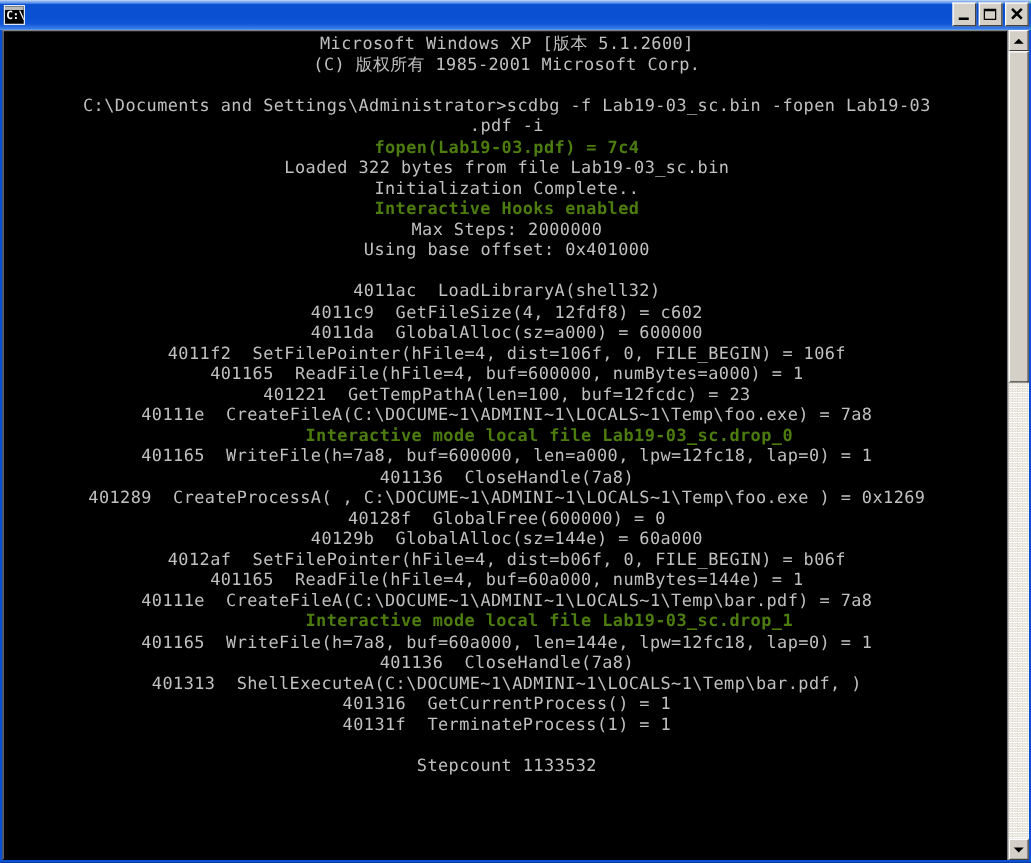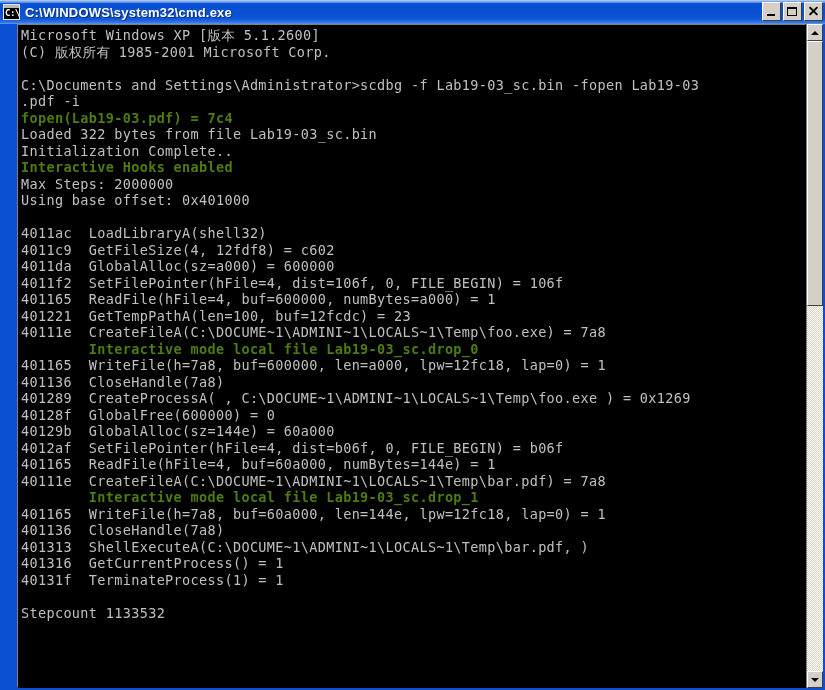--- a/index.html
+++ b/index.html
@@ -127,23 +127,24 @@
     left: 3px; top: 7px;
   }
   .wbtn.close .x1 { transform: rotate(45deg); }
   .wbtn.close .x2 { transform: rotate(-45deg); }
 
   
   #body-area {
     flex: 1 1 auto;
     display: flex;
     background: #0a50d2;
-    padding: 0 2px 2px 17px;
+    padding: 0 2px 2px 2px;
     box-sizing: border-box;
     min-height: 0;
+    text-align: center;
   }
 
   #console-wrap {
     flex: 1 1 auto;
     background: #000000;
     border-top: 1px solid #808080;
     border-left: 1px solid #808080;
     border-right: 1px solid #000000;
     border-bottom: 1px solid #000000;
     box-sizing: border-box;
@@ -232,21 +233,20 @@
 </head>
 <body>
 
 <div id="window">
 
   <div id="titlebar">
     <div class="tb-icon">
       <div class="bar"></div>
       <div class="txt">C:\</div>
     </div>
-    <div id="title-text">C:\WINDOWS\system32\cmd.exe</div>
 
     <div id="window-controls">
       <div class="wbtn min"></div>
       <div class="wbtn max"></div>
       <div class="wbtn close">
         <span class="x1"></span>
         <span class="x2"></span>
       </div>
     </div>
   </div>

